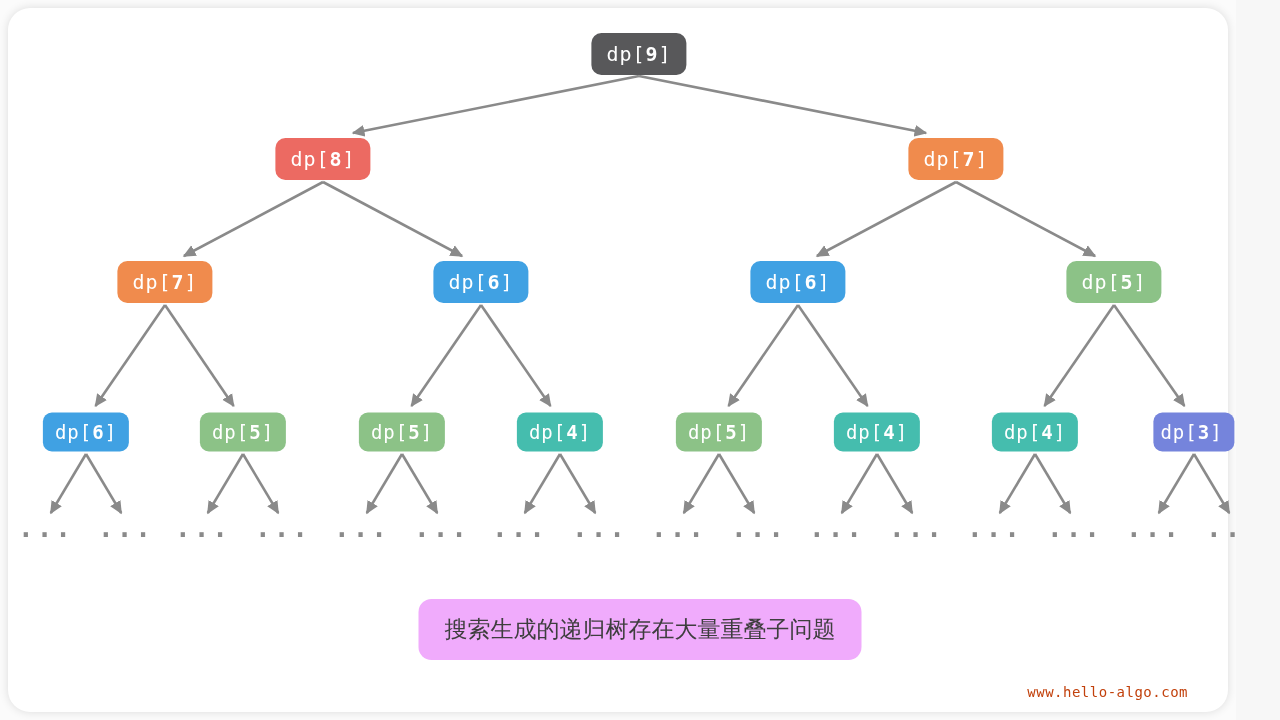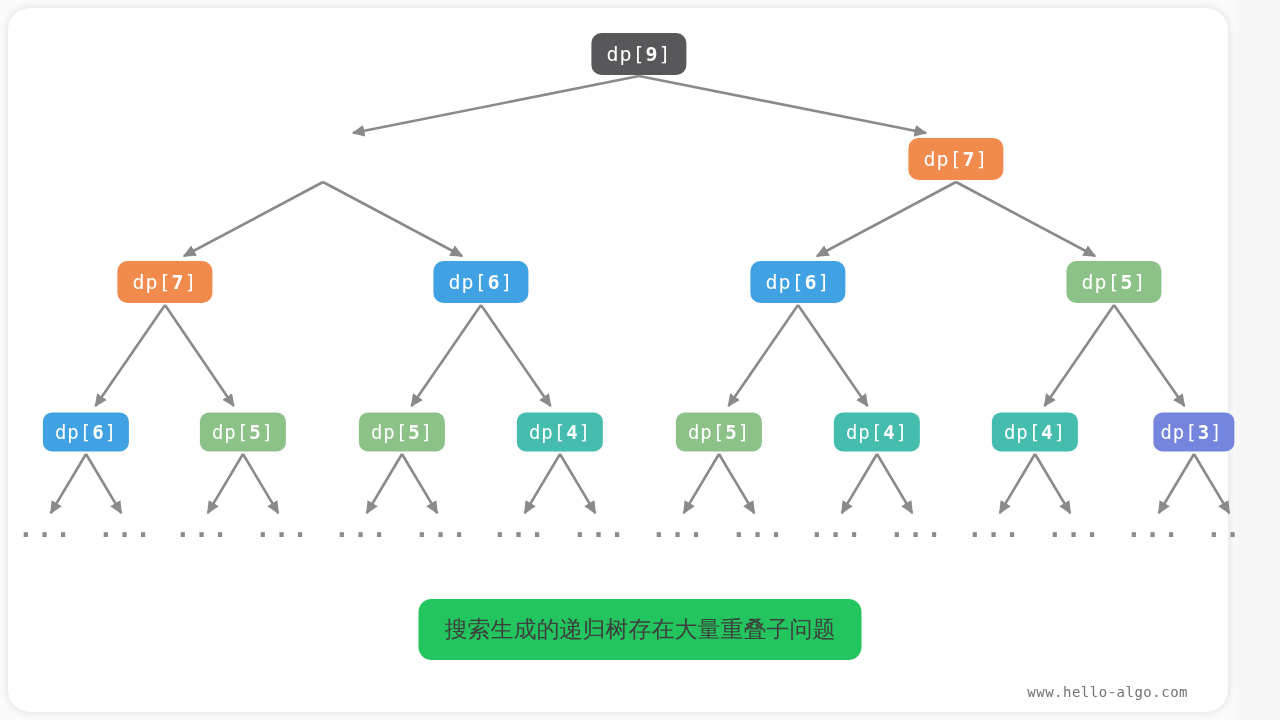--- a/index.html
+++ b/index.html
@@ -11,25 +11,25 @@
   .node{position:absolute;transform:translate(-50%,-50%);color:#ffffff;
         font-family:"DejaVu Sans Mono","Liberation Mono",monospace;
         font-size:20px;font-weight:normal;letter-spacing:1px;
         padding:11px 15px;border-radius:10px;white-space:nowrap;line-height:1;}
   .node .num{font-weight:bold;}
   .node.lvl4{font-size:19px;padding:10px 12px;border-radius:9px;}
   .ellipsis{position:absolute;transform:translate(-50%,-50%);color:#8a8a8a;
         font-family:"DejaVu Sans Mono","Liberation Mono",monospace;
         font-size:26px;font-weight:bold;letter-spacing:3px;line-height:1;}
   .caption{position:absolute;left:640px;top:599px;transform:translateX(-50%);
-        background:#22c55e;border-radius:13px;padding:13px 26px;text-align:center;
+        background:#f0abfc;border-radius:13px;padding:13px 26px;text-align:center;
         color:#3e3e3e;font-size:23px;line-height:35px;white-space:nowrap;}
   .caption .code{font-family:"DejaVu Sans Mono","Liberation Mono",monospace;font-size:22px;}
   .caption sup{font-weight:bold;font-size:15px;vertical-align:super;line-height:0;}
-  .watermark{position:absolute;right:48px;bottom:20px;color:#737373;
+  .watermark{position:absolute;right:48px;bottom:20px;color:#c2410c;
         font-family:"DejaVu Sans Mono","Liberation Mono",monospace;
         font-size:14px;letter-spacing:0.5px;}
 </style>
 </head>
 <body>
 
 <div class="stage">
   <div class="card"></div>
 
   <svg class="edges layer" width="1280" height="720">
@@ -67,20 +67,21 @@
         <line x1="877" y1="454" x2="912.2" y2="513" marker-end="url(#arrow)"></line>
         <line x1="1035" y1="454" x2="999.8" y2="513" marker-end="url(#arrow)"></line>
         <line x1="1035" y1="454" x2="1070.2" y2="513" marker-end="url(#arrow)"></line>
         <line x1="1194" y1="454" x2="1158.8" y2="513" marker-end="url(#arrow)"></line>
         <line x1="1194" y1="454" x2="1229.2" y2="513" marker-end="url(#arrow)"></line>
       </g>
   </svg>
 
   <div class="layer" id="nodes-layer">
       <div class="node" style="left: 639px; top: 54px; background: rgb(88, 88, 90);"><span>dp[</span><span class="num">9</span><span>]</span></div>
+      <div class="node" style="left: 323px; top: 159px; background: rgb(236, 106, 98);"><span>dp[</span><span class="num">8</span><span>]</span></div>
       <div class="node" style="left: 956px; top: 159px; background: rgb(240, 139, 77);"><span>dp[</span><span class="num">7</span><span>]</span></div>
       <div class="node" style="left: 165px; top: 282px; background: rgb(240, 139, 77);"><span>dp[</span><span class="num">7</span><span>]</span></div>
       <div class="node" style="left: 481px; top: 282px; background: rgb(64, 161, 227);"><span>dp[</span><span class="num">6</span><span>]</span></div>
       <div class="node" style="left: 798px; top: 282px; background: rgb(64, 161, 227);"><span>dp[</span><span class="num">6</span><span>]</span></div>
       <div class="node" style="left: 1114px; top: 282px; background: rgb(140, 194, 135);"><span>dp[</span><span class="num">5</span><span>]</span></div>
       <div class="node lvl4" style="left: 86px; top: 432px; background: rgb(64, 161, 227);"><span>dp[</span><span class="num">6</span><span>]</span></div>
       <div class="node lvl4" style="left: 243px; top: 432px; background: rgb(140, 194, 135);"><span>dp[</span><span class="num">5</span><span>]</span></div>
       <div class="node lvl4" style="left: 402px; top: 432px; background: rgb(140, 194, 135);"><span>dp[</span><span class="num">5</span><span>]</span></div>
       <div class="node lvl4" style="left: 560px; top: 432px; background: rgb(69, 189, 174);"><span>dp[</span><span class="num">4</span><span>]</span></div>
       <div class="node lvl4" style="left: 719px; top: 432px; background: rgb(140, 194, 135);"><span>dp[</span><span class="num">5</span><span>]</span></div>

